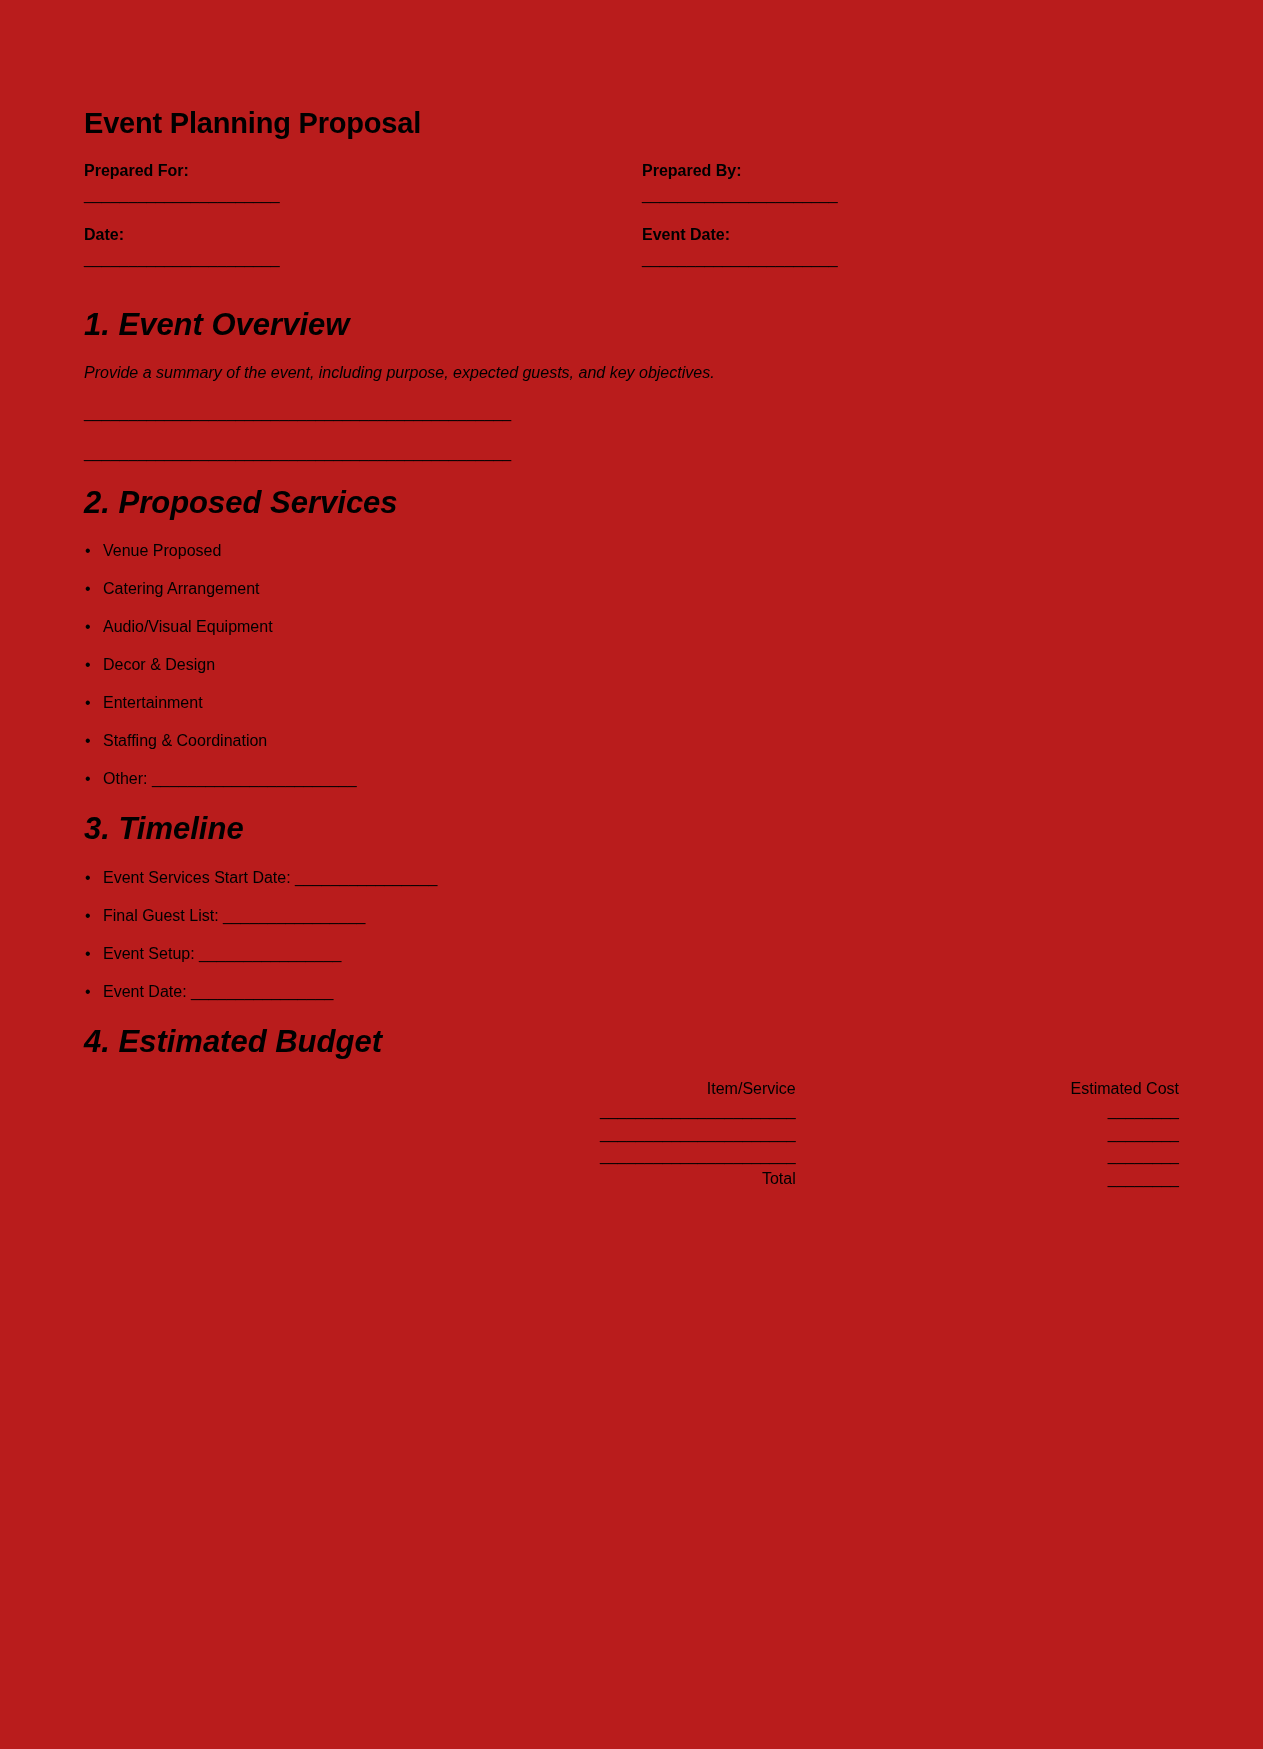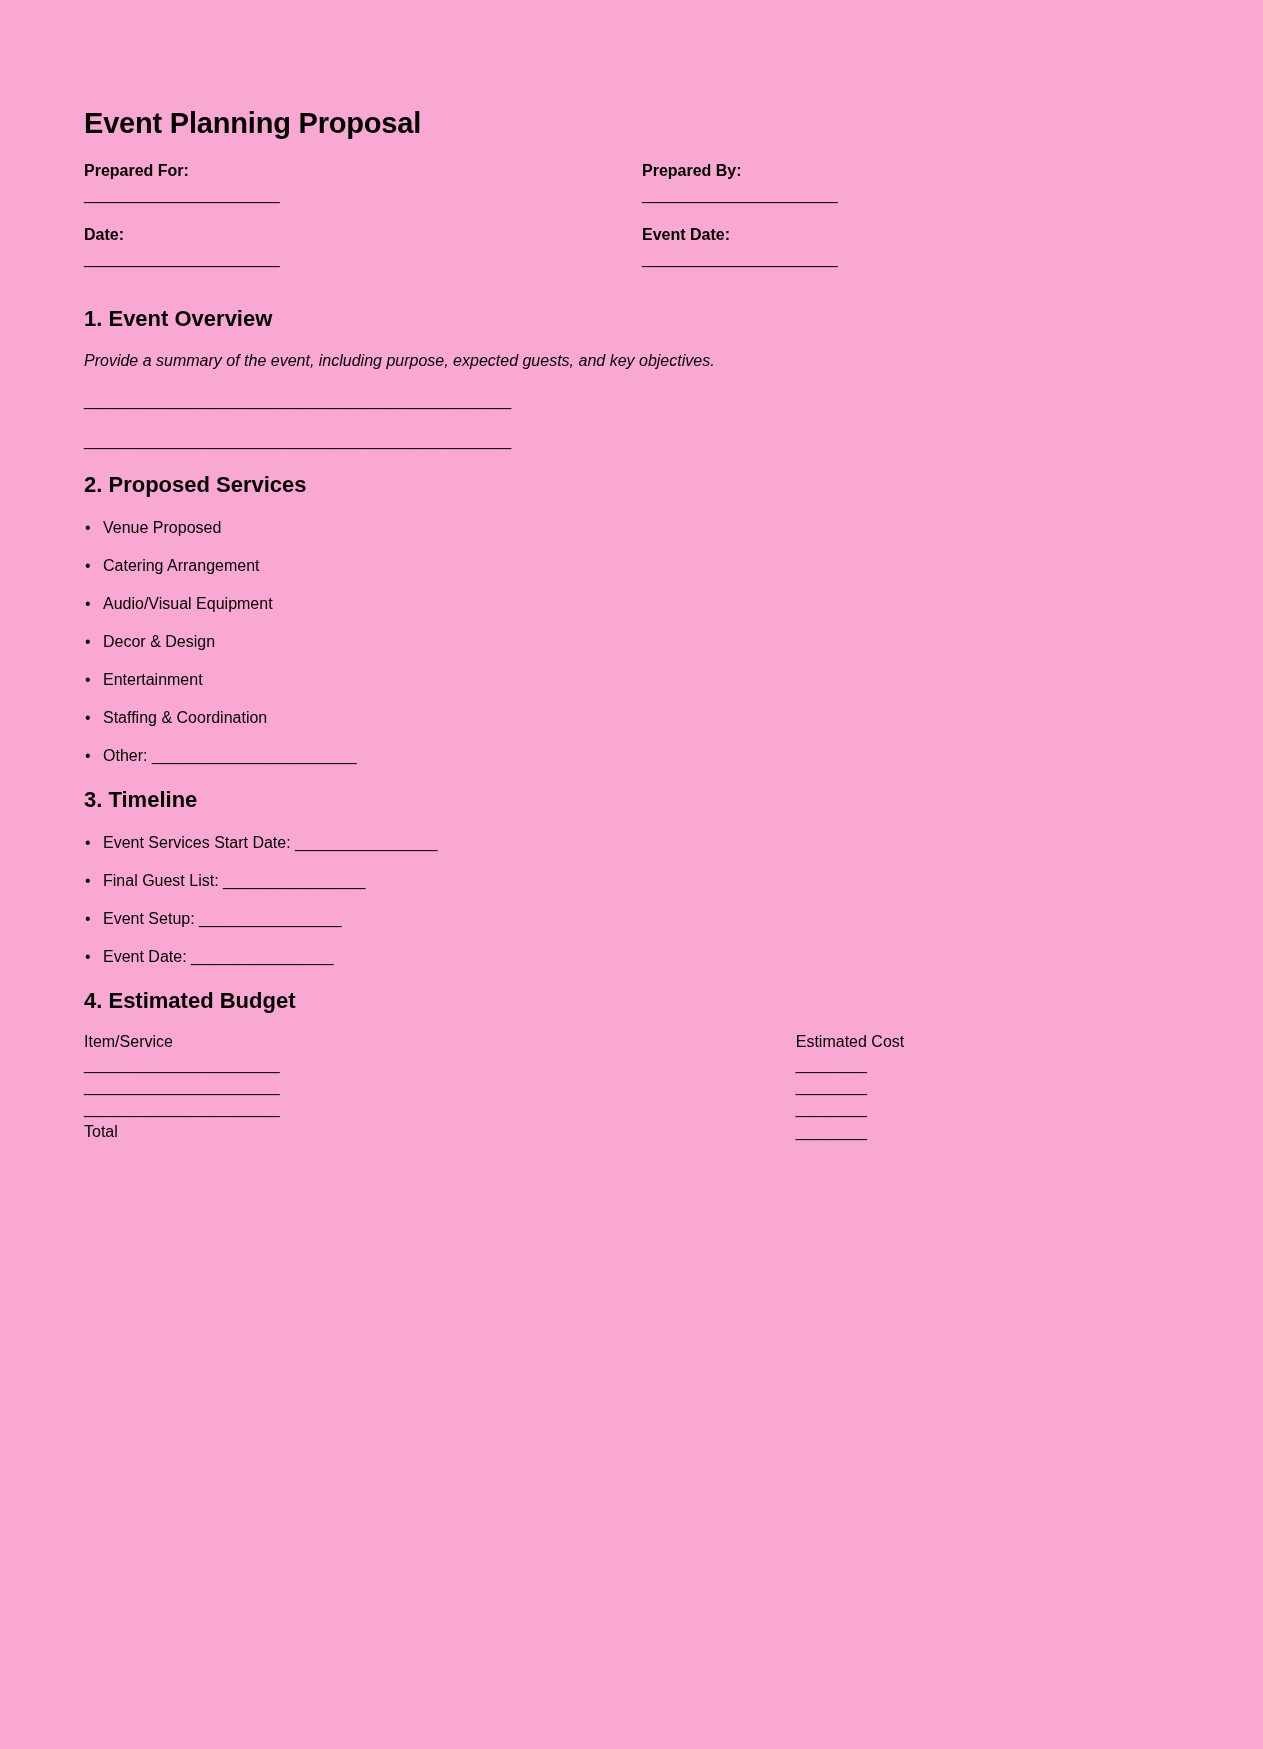--- a/index.html
+++ b/index.html
@@ -6,21 +6,21 @@
     margin: 0;
     padding: 0;
     background: #ffffff;
   }
   .page {
     position: relative;
     width: 1263px;
     height: 1749px;
     box-sizing: border-box;
     padding: 106px 84px 0 84px;
-    background: #f9a8d4;
+    background: #b91c1c;
     color: #000000;
     font-family: "Liberation Sans", "DejaVu Sans", sans-serif;
     font-size: 16px;
     line-height: 1.5;
     overflow: hidden;
   }
   h1.doc-title {
     margin: 0 0 18px 0;
     font-size: 29px;
     line-height: 1.2;
@@ -36,23 +36,24 @@
   }
   .field-label {
     font-weight: 700;
   }
   .fill-line {
     letter-spacing: 0;
     white-space: nowrap;
   }
   h2.section-heading {
     margin: 18px 0 16px 0;
-    font-size: 22px;
+    font-size: 31px;
     line-height: 1.3;
     font-weight: 700;
+    font-style: italic;
   }
   p.section-description {
     margin: 0 0 16px 0;
     font-style: italic;
   }
   p.blank-line {
     margin: 0 0 16px 0;
   }
   ul.doc-list {
     margin: 0 0 16px 0;
@@ -72,20 +73,21 @@
     left: 1px;
     top: 0;
   }
   .bullet::before {
     content: "\2022";
   }
   table.budget-table {
     width: 100%;
     border-collapse: collapse;
     table-layout: fixed;
+    text-align: right;
   }
   table.budget-table td {
     padding: 0;
     line-height: 1.4;
     vertical-align: top;
     font-weight: 400;
   }
   td.col-item { width: 65%; }
   td.col-cost { width: 35%; }
   .total-label { font-weight: 700; }

